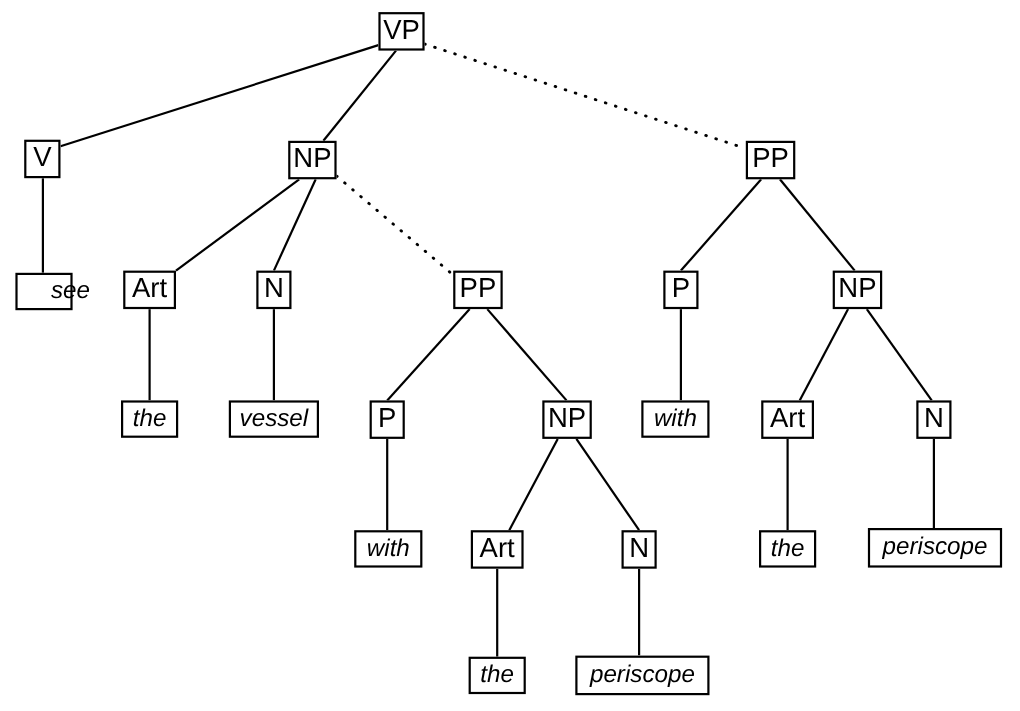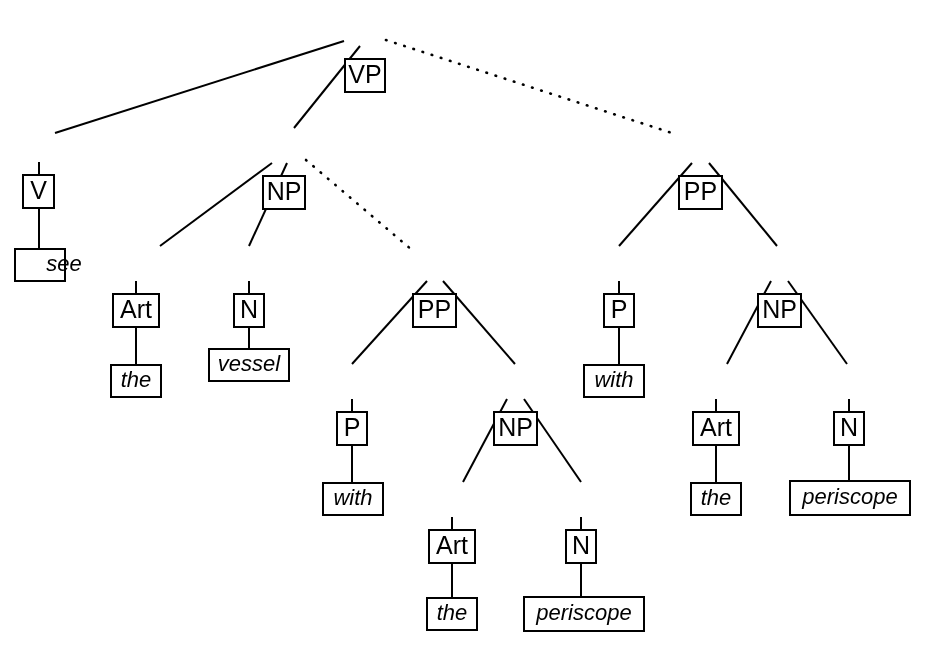--- a/index.html
+++ b/index.html
@@ -34,21 +34,20 @@
     justify-content: center;
     line-height: 1;
     color: #000000;
     white-space: nowrap;
   }
   .node.cat {
     font-size: 25px;
     font-style: normal;
     font-weight: normal;
     letter-spacing: 0px;
-    margin-top: 47px;
   }
   .node.leaf {
     font-size: 22px;
     font-style: italic;
     font-weight: normal;
   }
   .node-label {
     display: block;
     transform: translateY(-1px);
   }
@@ -108,21 +107,21 @@
     </div>
     <div class="node cat" style="left: 603px; top: 246px; width: 32px; height: 35px;">
       <span class="node-label">P</span>
     </div>
     <div class="node cat" style="left: 757px; top: 246px; width: 45px; height: 35px;">
       <span class="node-label">NP</span>
     </div>
     <div class="node leaf" style="left: 110px; top: 364px; width: 52px; height: 34px;">
       <span class="node-label">the</span>
     </div>
-    <div class="node leaf" style="left: 208px; top: 348px; width: 82px; height: 34px;">
+    <div class="node leaf" style="left: 208px; top: 364px; width: 82px; height: 34px;">
       <span class="node-label">vessel</span>
     </div>
     <div class="node cat" style="left: 336px; top: 364px; width: 32px; height: 35px;">
       <span class="node-label">P</span>
     </div>
     <div class="node cat" style="left: 493px; top: 364px; width: 45px; height: 35px;">
       <span class="node-label">NP</span>
     </div>
     <div class="node leaf" style="left: 583px; top: 364px; width: 62px; height: 34px;">
       <span class="node-label">with</span>

